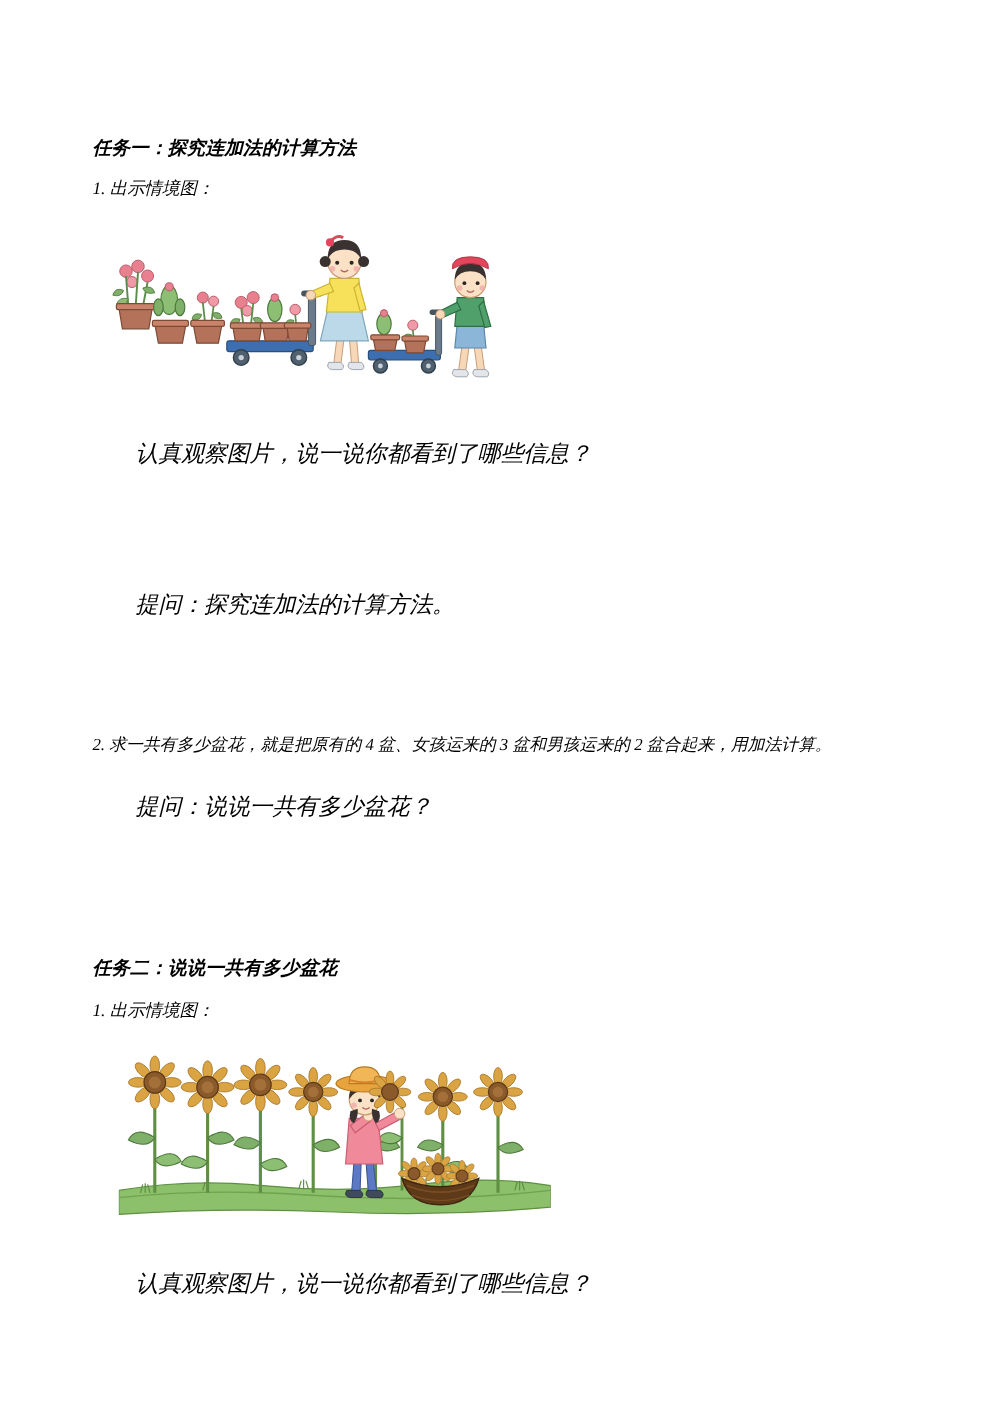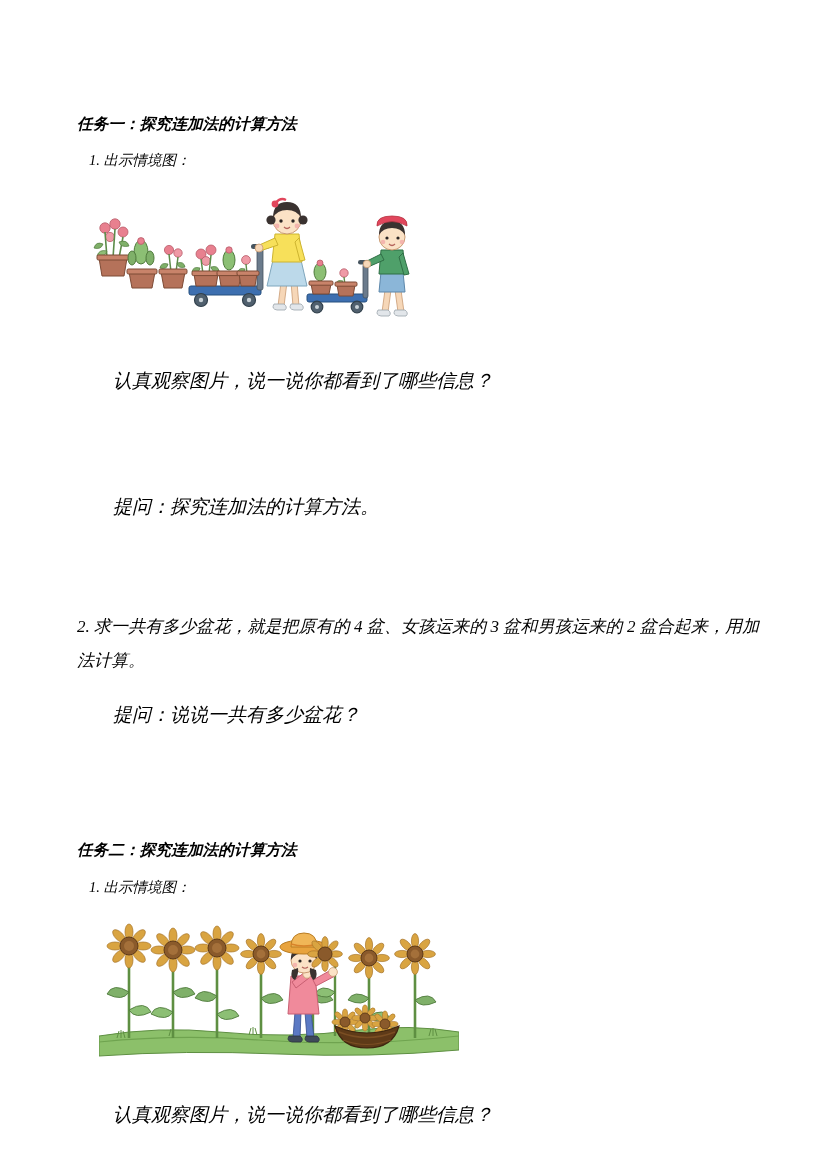--- a/index.html
+++ b/index.html
@@ -27,24 +27,24 @@
   .task-heading {
     font-weight: bold;
     font-size: 15.5px;
     letter-spacing: 0.2px;
     margin: 0 0 10px 0;
     line-height: 1.5;
   }
   .line {
     font-size: 14.5px;
     line-height: 1.85;
-    margin: 12px;
+    margin: 0;
   }
   .para {
-    font-size: 17px;
+    font-size: 14px;
     line-height: 2.0;
     margin: 0;
     text-align: justify;
   }
   .spacer-sm { height: 14px; }
   .spacer-lg { height: 52px; }
   .spacer-xl { height: 66px; }
 
   
   .illus1 {
@@ -227,21 +227,21 @@
 
   <div class="spacer-lg"></div>
   <p class="caption">提问：探究连加法的计算方法。</p>
 
   <div class="spacer-xl"></div>
   <p class="para">2. 求一共有多少盆花，就是把原有的 4 盆、女孩运来的 3 盆和男孩运来的 2 盆合起来，用加法计算。</p>
   <p class="caption">提问：说说一共有多少盆花？</p>
 
   <div style="height:86px"></div>
 
-  <h2 class="task-heading">任务二：探究连加法的计算方法</h2>
+  <h2 class="task-heading">任务二：说说一共有多少盆花</h2>
 
   <p class="line">1. 出示情境图：</p>
 
   <div class="illus2">
     <svg class="svg-wrap" width="360" height="150" viewBox="0 0 360 150" xmlns="http://www.w3.org/2000/svg">
 
       <path d="M0 122 q60 -10 120 -4 q70 7 140 -2 q50 -6 100 2 L360 136 q-90 8 -180 4 q-95 -4 -180 2 Z" fill="#8cc06a" stroke="#5e8f42" stroke-width="1"></path>
       <path d="M0 128 q80 -8 160 -2 q100 7 200 -4" fill="none" stroke="#6fa34f" stroke-width="1.2"></path>
 
       <g stroke="#5e8f42" stroke-width="1" fill="none">

